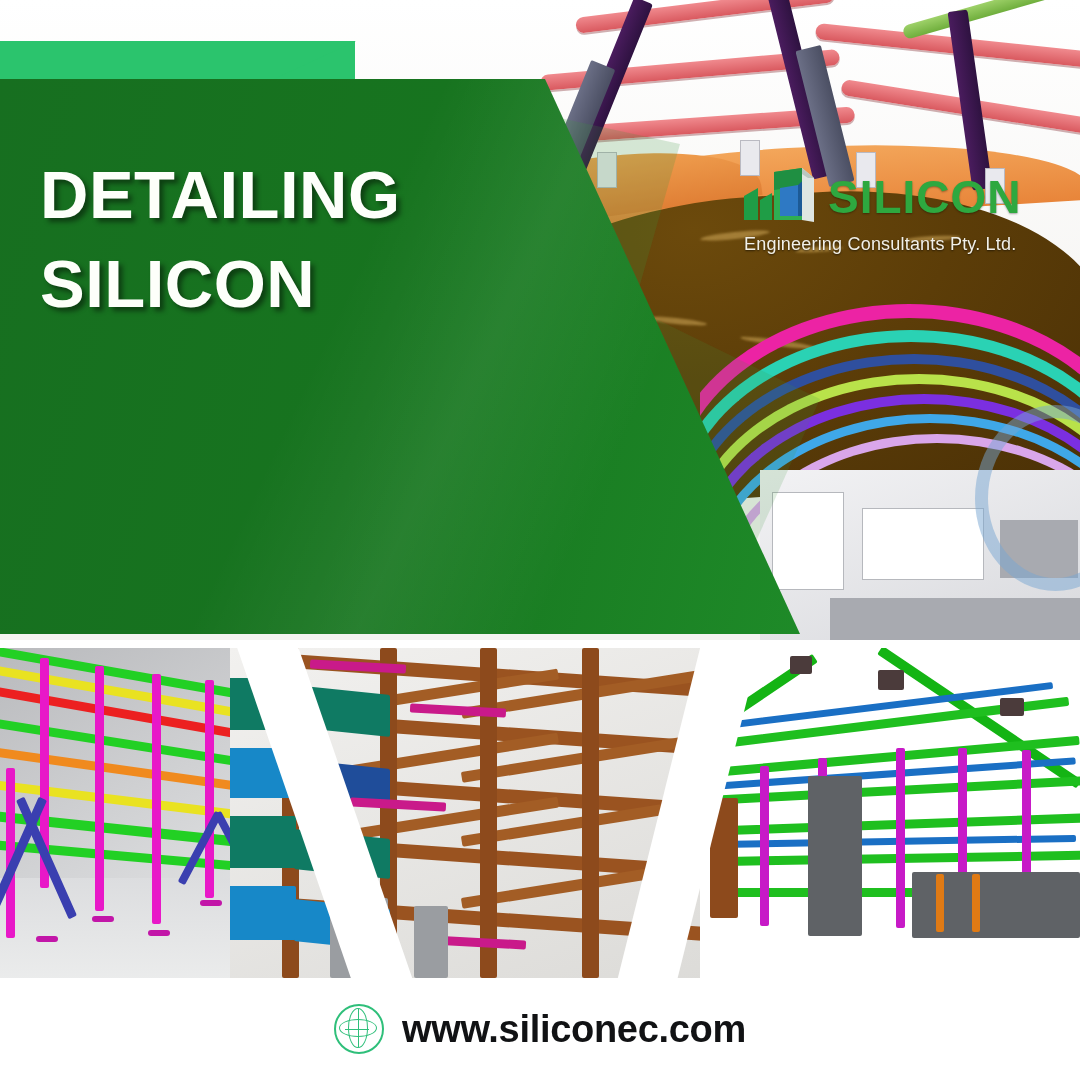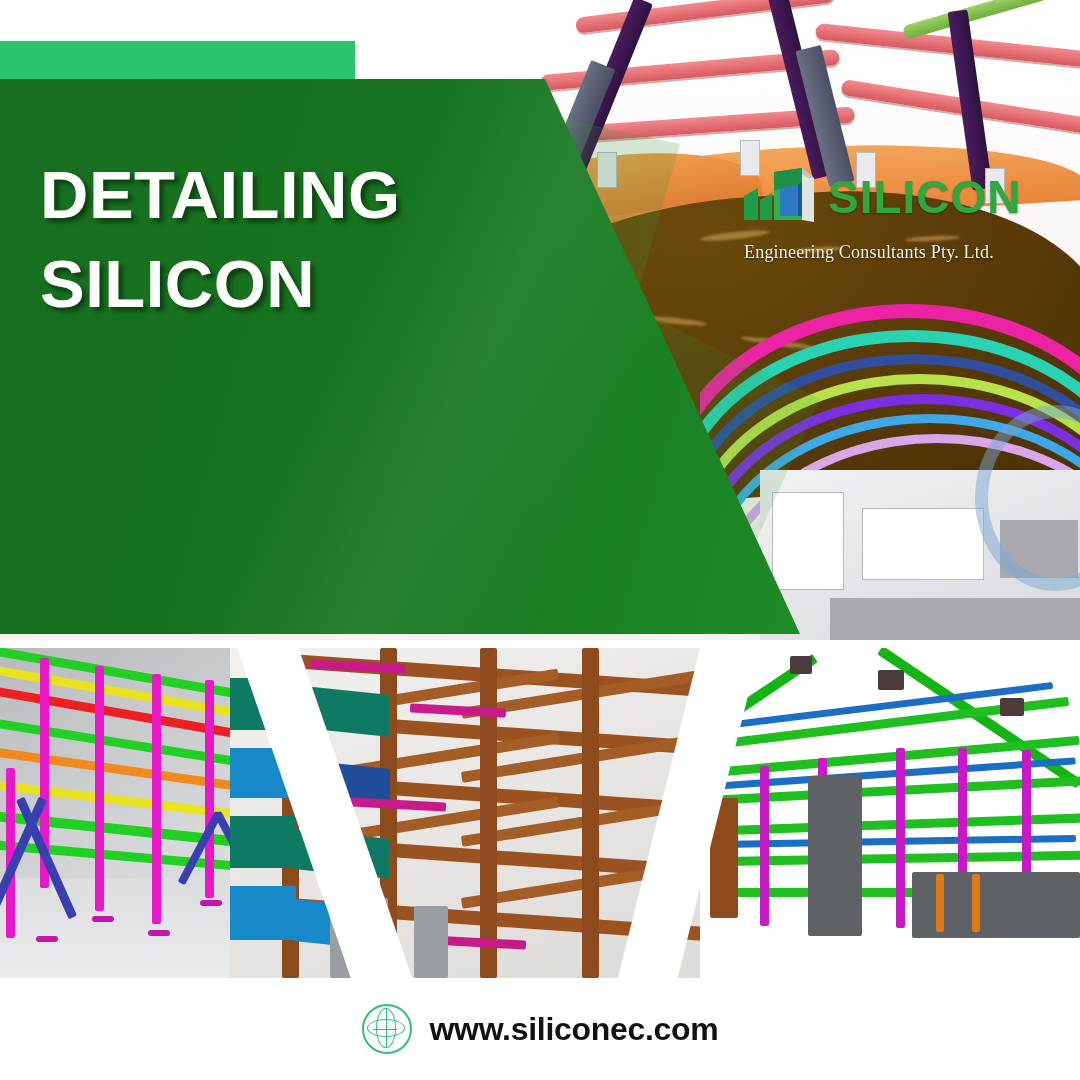--- a/index.html
+++ b/index.html
@@ -71,22 +71,22 @@
      color:#fdfffa;font-weight:bold;font-size:67px;line-height:1.33;
      letter-spacing:.5px;text-shadow:4px 4px 5px rgba(0,0,0,.45);
      white-space:nowrap;}
 
   
   .logo{position:absolute;left:742px;top:166px;width:320px;}
   .logo-row{display:flex;align-items:center;gap:8px;}
   .logo-mark{width:78px;height:62px;flex:0 0 auto;}
   .logo-word{font-size:46px;font-weight:bold;color:#2ea83f;letter-spacing:1px;
      line-height:1;text-shadow:0 1px 2px rgba(0,0,0,.35);}
-  .logo-sub{margin-top:14px;margin-left:2px;font-size:18px;color:#f2f0e8;
-     letter-spacing:.2px;text-shadow:0 1px 2px rgba(0,0,0,.6);white-space:nowrap;font-family:Liberation Serif, serif;}
+  .logo-sub{margin-top:6px;margin-left:2px;font-size:18px;color:#f2f0e8;
+     letter-spacing:.2px;text-shadow:0 1px 2px rgba(0,0,0,.6);white-space:nowrap;}
 
   
   .strip{position:absolute;left:0;top:648px;width:1080px;height:330px;overflow:hidden;background:#ffffff;}
   .cell{position:absolute;top:0;height:330px;overflow:hidden;}
   .cell-a{left:0;width:370px;background:linear-gradient(150deg,#b9babd 0%,#cfd0d2 40%,#eeeff0 100%);}
   .cell-b{left:230px;width:500px;background:linear-gradient(160deg,#f2f1ef,#dcdbd8);}
   .cell-c{left:700px;width:380px;background:#ffffff;}
 
   .sep{position:absolute;top:-20px;width:58px;height:380px;background:#ffffff;}
   .sep-1{left:232px;transform:rotate(-19deg);transform-origin:top center;}
@@ -100,21 +100,21 @@
      display:flex;align-items:center;justify-content:center;gap:18px;}
   .globe{width:46px;height:46px;border:2px solid #2fbf7a;border-radius:50%;
      position:relative;flex:0 0 auto;}
   .globe::before{content:"";position:absolute;left:50%;top:3px;width:1px;height:38px;
      margin-left:-.5px;background:#2fbf7a;}
   .globe::after{content:"";position:absolute;left:9px;top:50%;width:24px;height:1px;
      margin-top:-.5px;background:#2fbf7a;}
   .globe i{position:absolute;border:1.5px solid #2fbf7a;border-radius:50%;}
   .globe .e1{left:12px;top:2px;width:18px;height:38px;}
   .globe .e2{left:3px;top:13px;width:36px;height:16px;border-radius:50%;}
-  .site{font-size:32px;font-weight:bold;color:#111214;letter-spacing:-.3px;}
+  .site{font-size:38px;font-weight:bold;color:#111214;letter-spacing:-.3px;}
 </style>
 </head>
 <body>
 
 <div id="poster">
 
   <div class="hero">
 
     <div class="hero-img">
       <div class="sky"></div>

